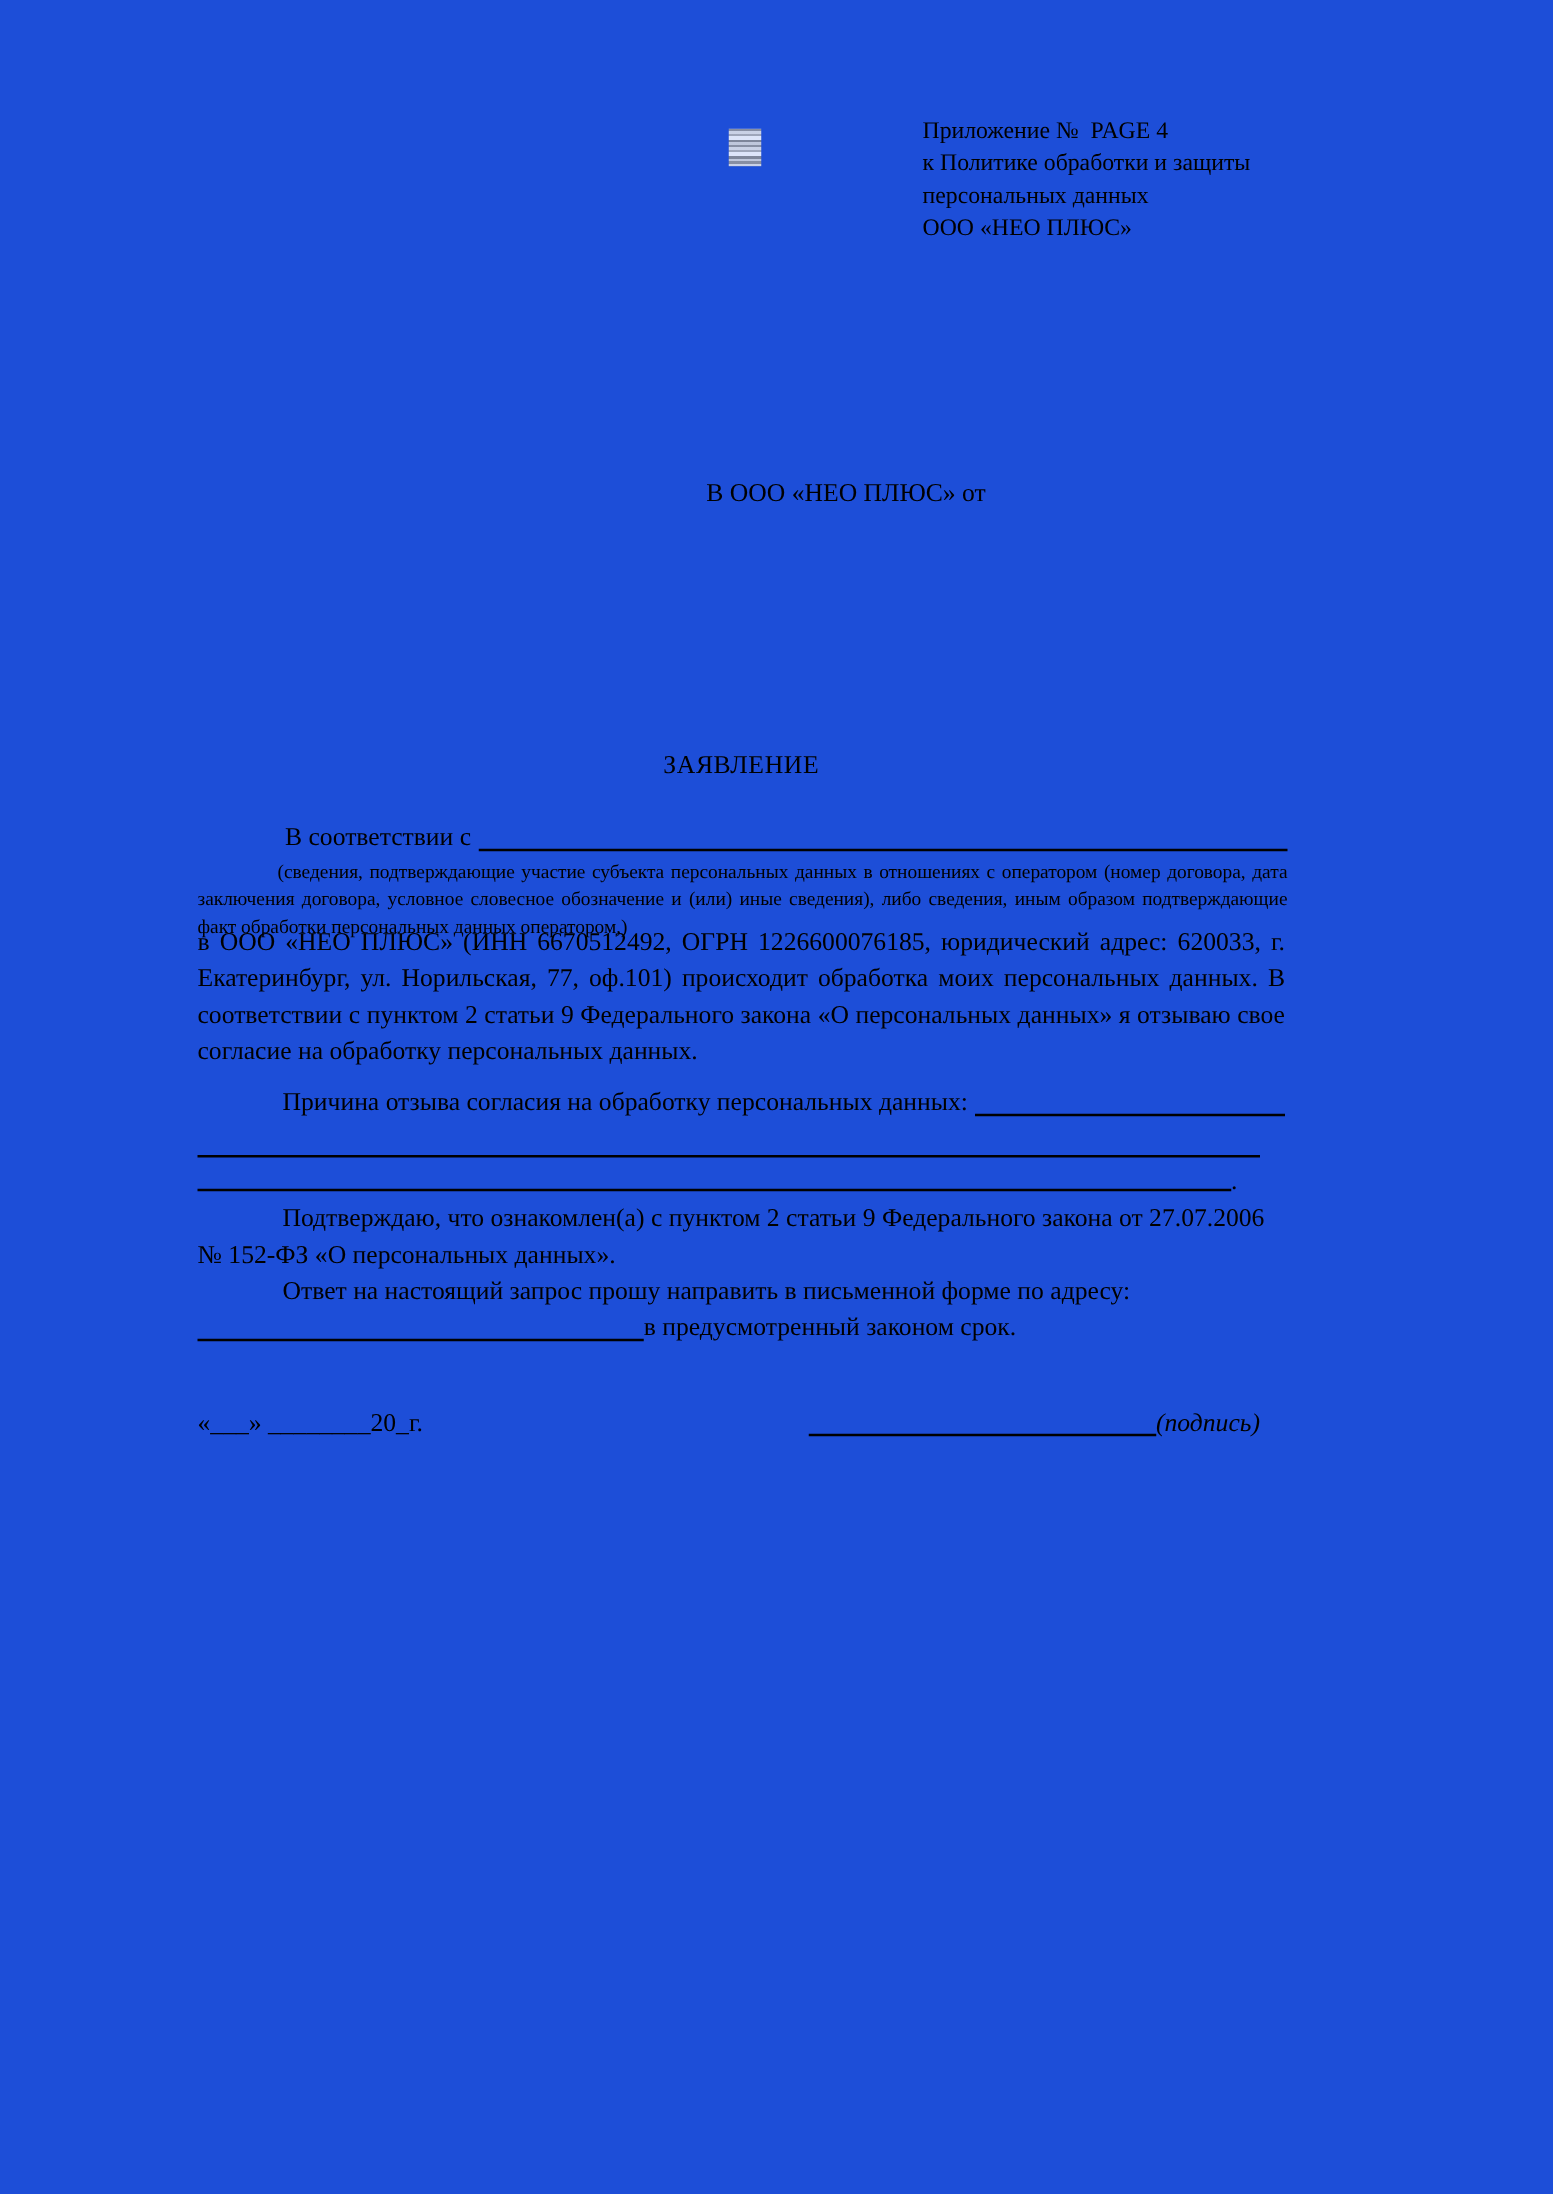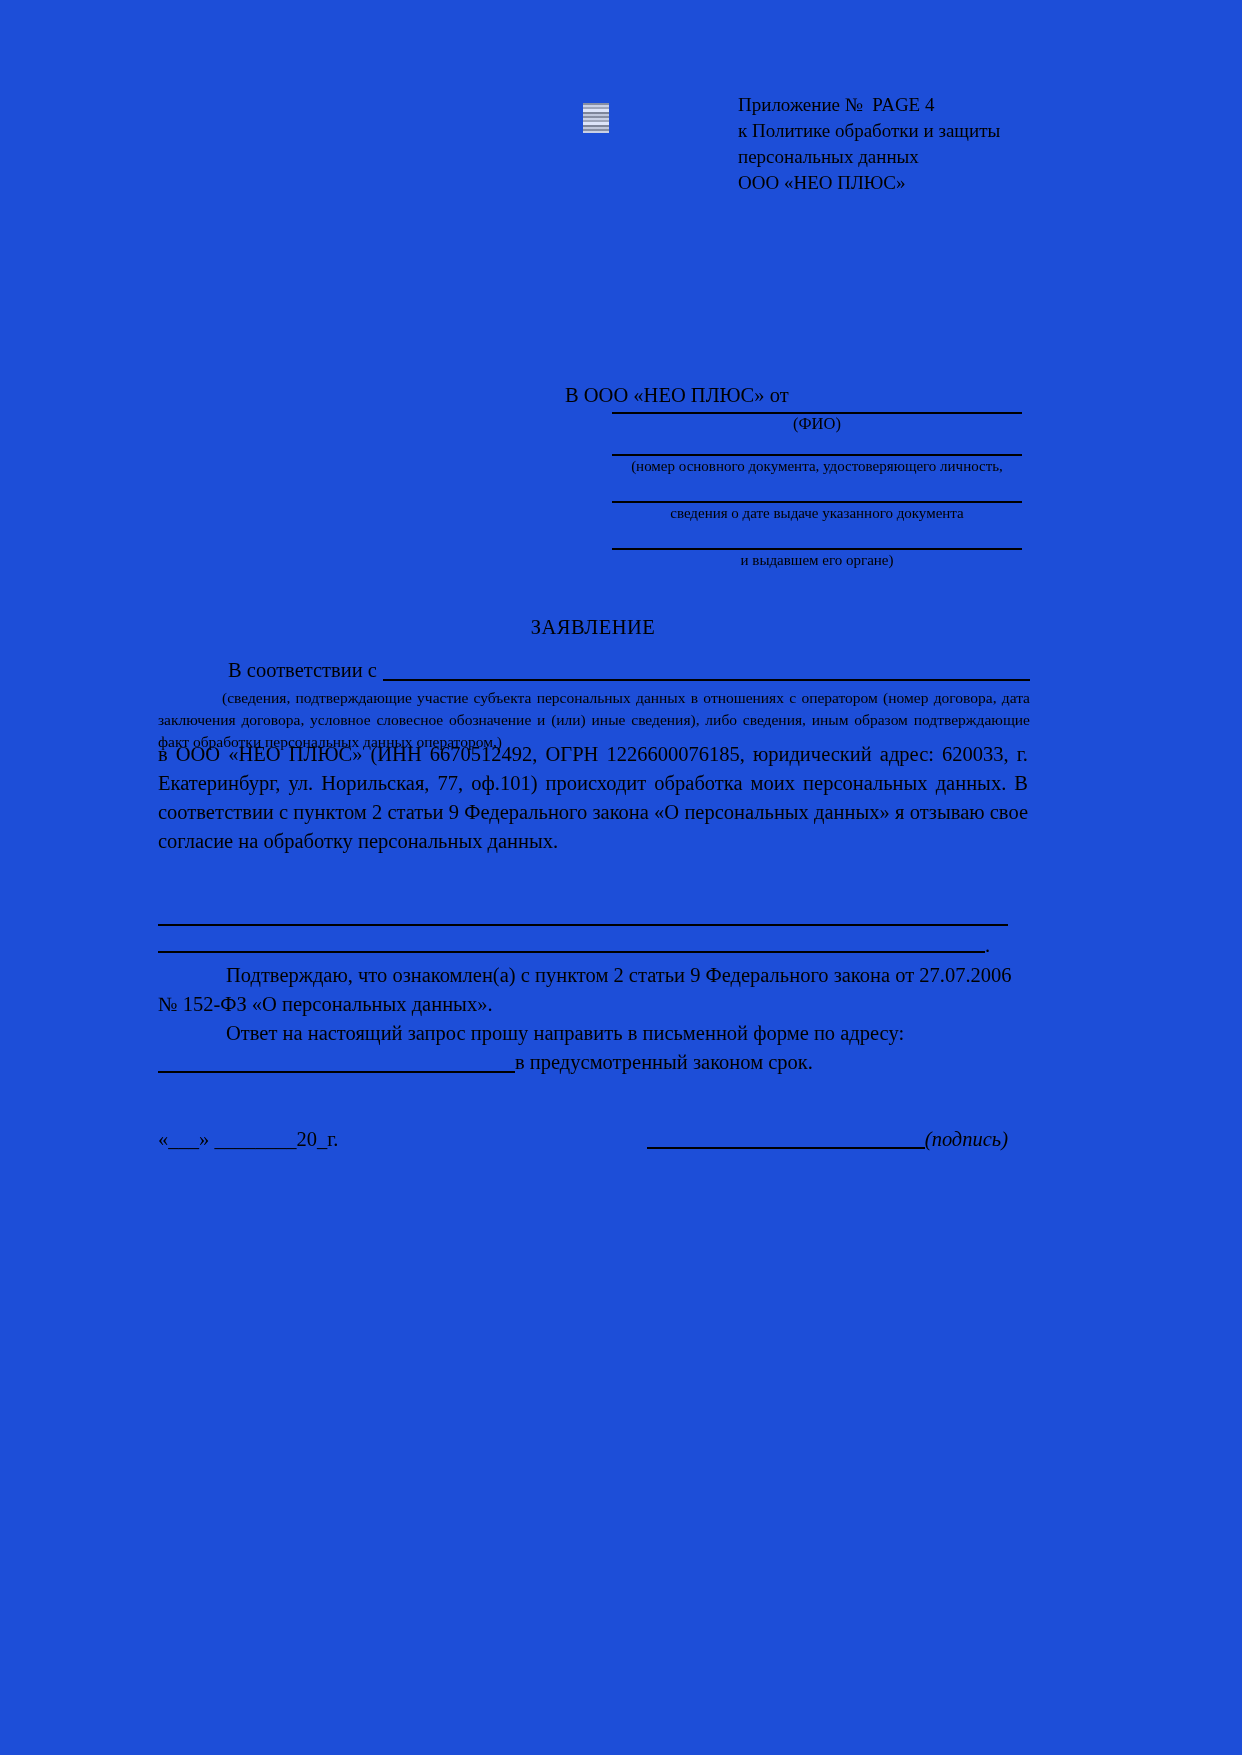--- a/index.html
+++ b/index.html
@@ -36,21 +36,21 @@
 
   
   .addressee{position:absolute;top:332px;left:565px;width:457px;font-size:20.5px;margin-top:48px;}
   .addr-intro{line-height:30px;margin-bottom:2px;}
   .blanks{margin-left:47px;width:410px;}
   .blank-line{height:0;border-bottom:2px solid #000;}
   .blank-caption{text-align:center;font-size:15px;line-height:20px;margin-bottom:25px;}
   .blank-caption.fio{font-size:16.5px;margin-bottom:20px;}
 
   .stmt-heading{
-    position:absolute;top:616px;left:158px;width:870px;
+    position:absolute;top:601px;left:158px;width:870px;
     text-align:center;font-size:20.5px;letter-spacing:.5px;
   }
 
   .flexline{display:flex;align-items:flex-end;font-size:20.5px;line-height:28px;}
   .flexline .rule{flex:1 1 auto;border-bottom:2px solid #000;margin-bottom:3px;margin-left:6px;}
 
   .accordance{position:absolute;top:656px;left:160px;width:870px;padding-left:68px;box-sizing:border-box;}
 
   .fine-print{
     position:absolute;top:687px;left:158px;width:872px;
@@ -94,43 +94,37 @@
   <div class="header">
     <div class="ws-pre">Приложение №  PAGE 4</div>
     <div>к Политике обработки и защиты</div>
     <div>персональных данных</div>
     <div>ООО «НЕО ПЛЮС»</div>
   </div>
 
 
   <div class="addressee">
     <div class="addr-intro">В ООО «НЕО ПЛЮС» от</div>
-    <div class="blanks">
-      <div class="blank-line"></div>
-      <div class="blank-caption fio">(ФИО)</div>
-      <div class="blank-line"></div>
-      <div class="blank-caption">(номер основного документа, удостоверяющего личность,</div>
-      <div class="blank-line"></div>
-      <div class="blank-caption">сведения о дате выдаче указанного документа</div>
-      <div class="blank-line"></div>
-      <div class="blank-caption">и выдавшем его органе)</div>
-    </div>
   </div>
 
   <div class="stmt-heading">ЗАЯВЛЕНИЕ</div>
 
   <div class="flexline accordance">
     <span>В соответствии с</span>
     <span class="rule"></span>
   </div>
 
   <div class="fine-print">(сведения, подтверждающие участие субъекта персональных данных в отношениях с оператором (номер договора, дата заключения договора, условное словесное обозначение и (или) иные сведения), либо сведения, иным образом подтверждающие факт обработки персональных данных оператором,)</div>
 
   <div class="main-par">в ООО «НЕО ПЛЮС» (ИНН 6670512492, ОГРН 1226600076185, юридический адрес: 620033, г. Екатеринбург, ул. Норильская, 77, оф.101) происходит обработка моих персональных данных. В соответствии с пунктом 2 статьи 9 Федерального закона «О персональных данных» я отзываю свое согласие на обработку персональных данных.</div>
 
+  <div class="flexline reason">
+    <span>Причина отзыва согласия на обработку персональных данных:</span>
+    <span class="rule"></span>
+  </div>
 
   <div class="blank-row1"></div>
   <div class="blank-row2">
     <span class="rule"></span>
     <span>.</span>
   </div>
 
   <div class="closing">
     <div class="indent">Подтверждаю, что ознакомлен(а) с пунктом 2 статьи 9 Федерального закона от 27.07.2006 № 152-ФЗ «О персональных данных».</div>
     <div class="indent">Ответ на настоящий запрос прошу направить в письменной форме по адресу:</div>

